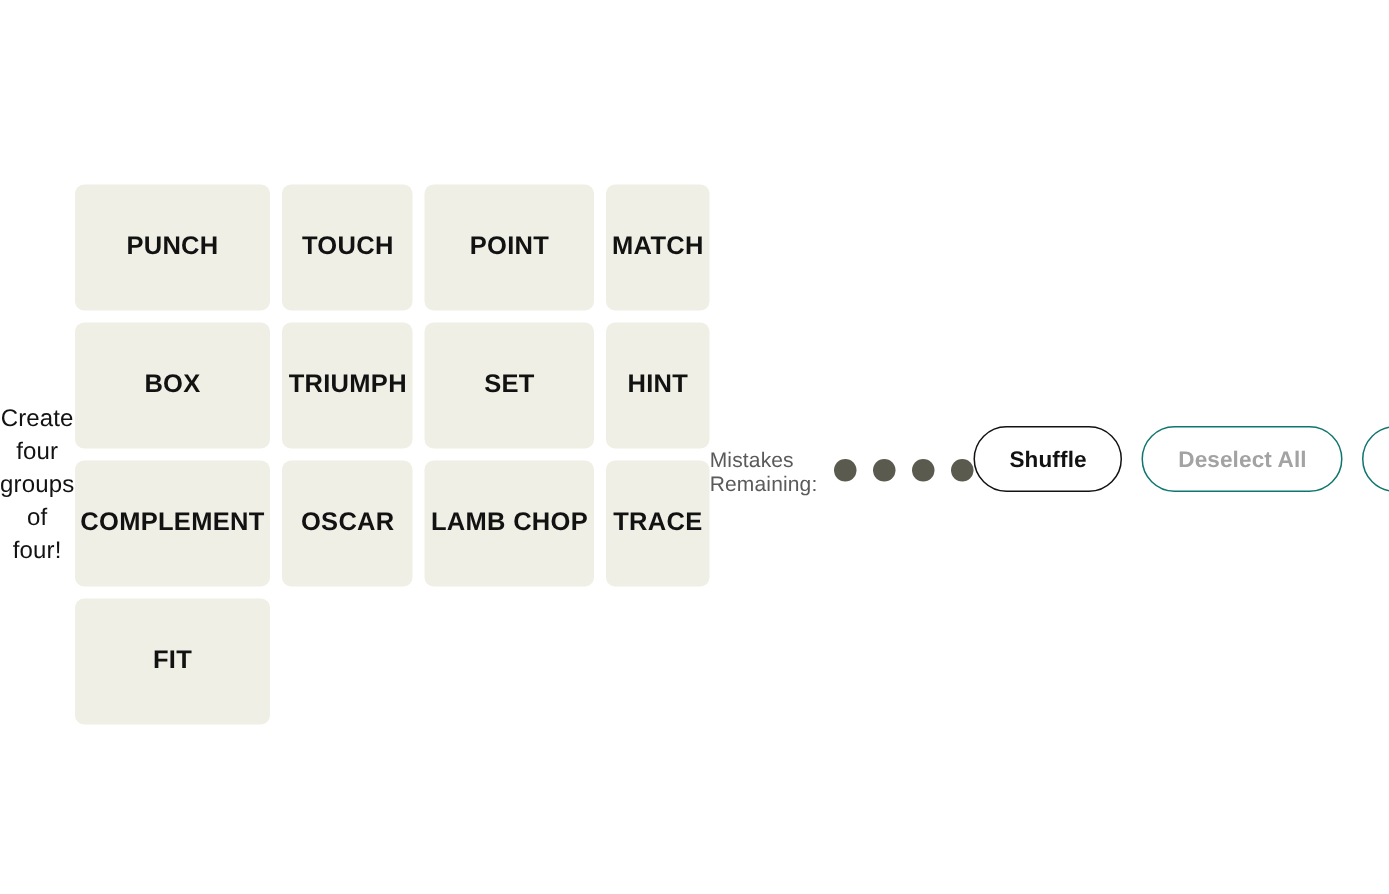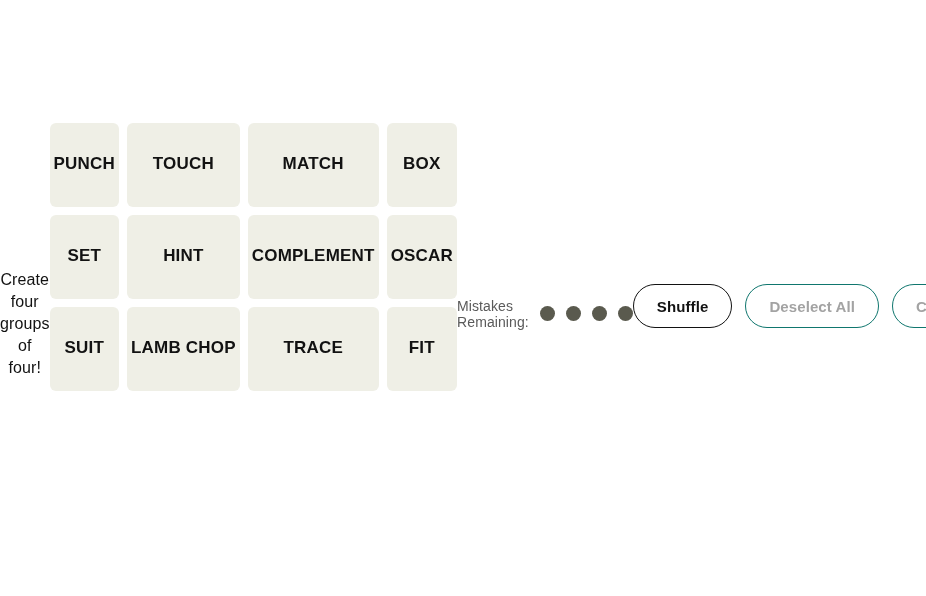--- a/index.html
+++ b/index.html
@@ -134,39 +134,42 @@
   <div class="title">Create four groups of four!</div>
 
   <div class="board">
     <button class="tile">
       <span class="tile-label">PUNCH</span>
     </button>
     <button class="tile">
       <span class="tile-label">TOUCH</span>
     </button>
     <button class="tile">
+      <span class="tile-label">POINT</span>
+    </button>
+    <button class="tile">
       <span class="tile-label">MATCH</span>
     </button>
     <button class="tile">
       <span class="tile-label">BOX</span>
+    </button>
+    <button class="tile">
+      <span class="tile-label">TRIUMPH</span>
     </button>
     <button class="tile">
       <span class="tile-label">SET</span>
     </button>
     <button class="tile">
       <span class="tile-label">HINT</span>
     </button>
     <button class="tile">
       <span class="tile-label">COMPLEMENT</span>
     </button>
     <button class="tile">
       <span class="tile-label">OSCAR</span>
-    </button>
-    <button class="tile">
-      <span class="tile-label">SUIT</span>
     </button>
     <button class="tile">
       <span class="tile-label">LAMB CHOP</span>
     </button>
     <button class="tile">
       <span class="tile-label">TRACE</span>
     </button>
     <button class="tile">
       <span class="tile-label">FIT</span>
     </button>

